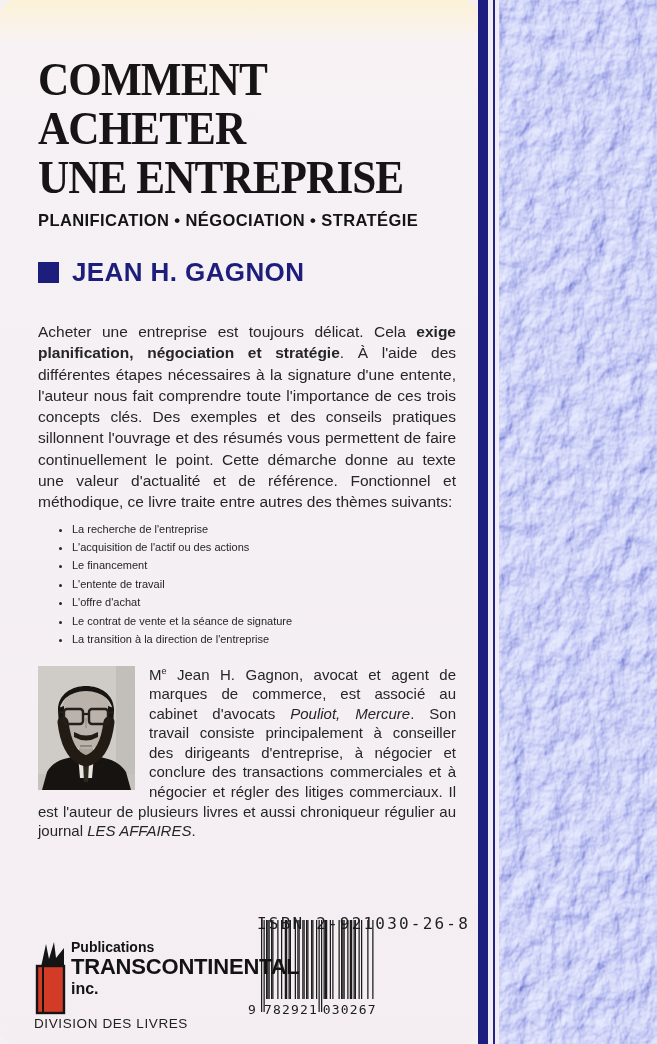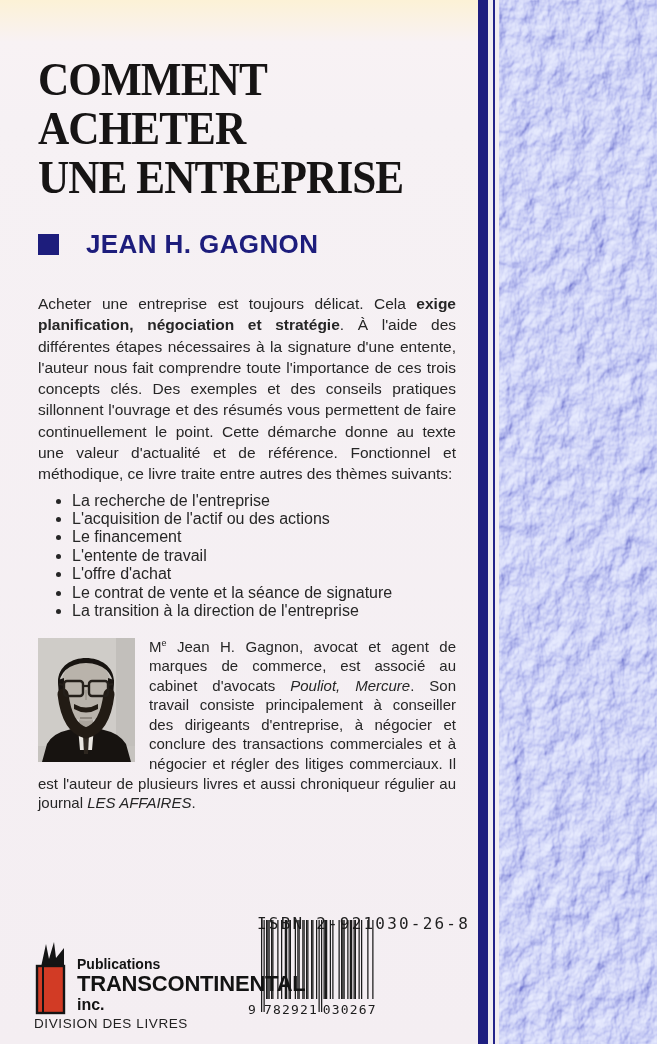--- a/index.html
+++ b/index.html
@@ -1,55 +1,55 @@
 <!DOCTYPE html>
 <html><head>
 <meta charset="utf-8">
 <style>
   html,body{margin:0;padding:0;background:#e8e8e8;}
   .scene{position:relative;width:657px;height:1044px;overflow:hidden;
          font-family:"Liberation Sans",sans-serif;background:#f5f0f4;}
 
   
   .page{position:absolute;left:0;top:0;width:478px;height:1044px;
-        background:linear-gradient(180deg,#fcf2d6 0px,#f8f2f4 42px,#f6f1f4 120px,#f4eef2 100%);}
+        background:linear-gradient(180deg,#fcf2d6 0px,#f8f2f4 42px,#f6f1f4 120px,#f4eef2 100%);border-radius:16px;}
   .content{position:absolute;left:38px;top:55px;width:418px;}
 
   .title{margin:0;font-family:"Liberation Serif",serif;font-weight:700;
          font-size:46px;line-height:49px;color:#161414;letter-spacing:-1px;}
   .title .tline{display:block;transform:scaleX(.94);transform-origin:left;}
 
   .subtitle{margin-top:9px;font-size:16.5px;font-weight:700;color:#141414;letter-spacing:.4px;}
 
-  .author-row{margin-top:27px;display:flex;align-items:center;gap:27px;}
+  .author-row{margin-top:27px;display:flex;align-items:center;gap:13px;}
   .author-square{width:21px;height:21px;background:#1d1d7c;flex:0 0 auto;}
   .author-name{font-size:26px;font-weight:700;color:#1d1d7c;letter-spacing:.4px;}
 
   .description{margin:33px 0 0 0;font-size:15.5px;line-height:21.3px;
                text-align:justify;color:#262626;}
   .seg-bold{font-weight:700;}
   .seg-italic{font-style:italic;}
   .seg-sup{vertical-align:super;font-size:.6em;}
 
-  .themes{margin:7px 0 0 0;padding:0 0 0 34px;font-size:16px;line-height:18.4px;
+  .themes{margin:7px 0 0 0;padding:0 0 0 34px;font-size:11px;line-height:18.4px;
           color:#262626;list-style:disc outside;}
 
   .bio{margin-top:13px;font-size:15px;line-height:19.6px;text-align:justify;color:#262626;}
   .photo{float:left;width:97px;height:124px;margin:4px 14px 2px 0;}
   .photo svg{display:block;width:97px;height:124px;}
 
   
   .isbn-text{position:absolute;left:257px;top:888px;
              font-family:"DejaVu Sans Mono",monospace;font-size:16px;
              letter-spacing:2.2px;color:#1f1f1f;margin-top:26px;}
   .barcode{position:absolute;left:248px;top:920px;}
 
   
   .publisher{position:absolute;left:34px;top:940px;color:#131313;}
-  .publisher-row{display:flex;align-items:flex-end;gap:9px;}
+  .publisher-row{display:flex;gap:3px;}
   .pub-lines{font-weight:700;line-height:1.1;padding-bottom:2px;}
   .pub1{font-size:14px;}
   .pub2{font-size:22px;letter-spacing:-.2px;}
   .pub3{font-size:16px;}
   .division{font-size:13.5px;letter-spacing:.6px;color:#222;}
 
   
   .stripe{position:absolute;top:0;height:1044px;}
   .stripe-a{left:478px;width:10px;background:#1e1e80;}
   .stripe-b{left:488px;width:5px;background:#f1edf2;}
@@ -65,20 +65,21 @@
 
   <div class="page">
     <div class="content">
 
       <h1 class="title">
         <span class="tline">COMMENT</span>
         <span class="tline">ACHETER</span>
         <span class="tline">UNE ENTREPRISE</span>
       </h1>
 
+      <div class="subtitle">PLANIFICATION • NÉGOCIATION • STRATÉGIE</div>
 
       <div class="author-row">
         <span class="author-square"></span>
         <span class="author-name">JEAN H. GAGNON</span>
       </div>
 
       <p class="description"><span>Acheter une entreprise est toujours délicat. Cela </span><span class="seg-bold">exige planification, négociation et stratégie</span><span>. À l'aide des différentes étapes nécessaires à la signature d'une entente, l'auteur nous fait comprendre toute l'importance de ces trois concepts clés. Des exemples et des conseils pratiques sillonnent l'ouvrage et des résumés vous permettent de faire continuellement le point. Cette démarche donne au texte une valeur d'actualité et de référence. Fonctionnel et méthodique, ce livre traite entre autres des thèmes suivants:</span></p>
 
       <ul class="themes">
         <li>La recherche de l'entreprise</li>

